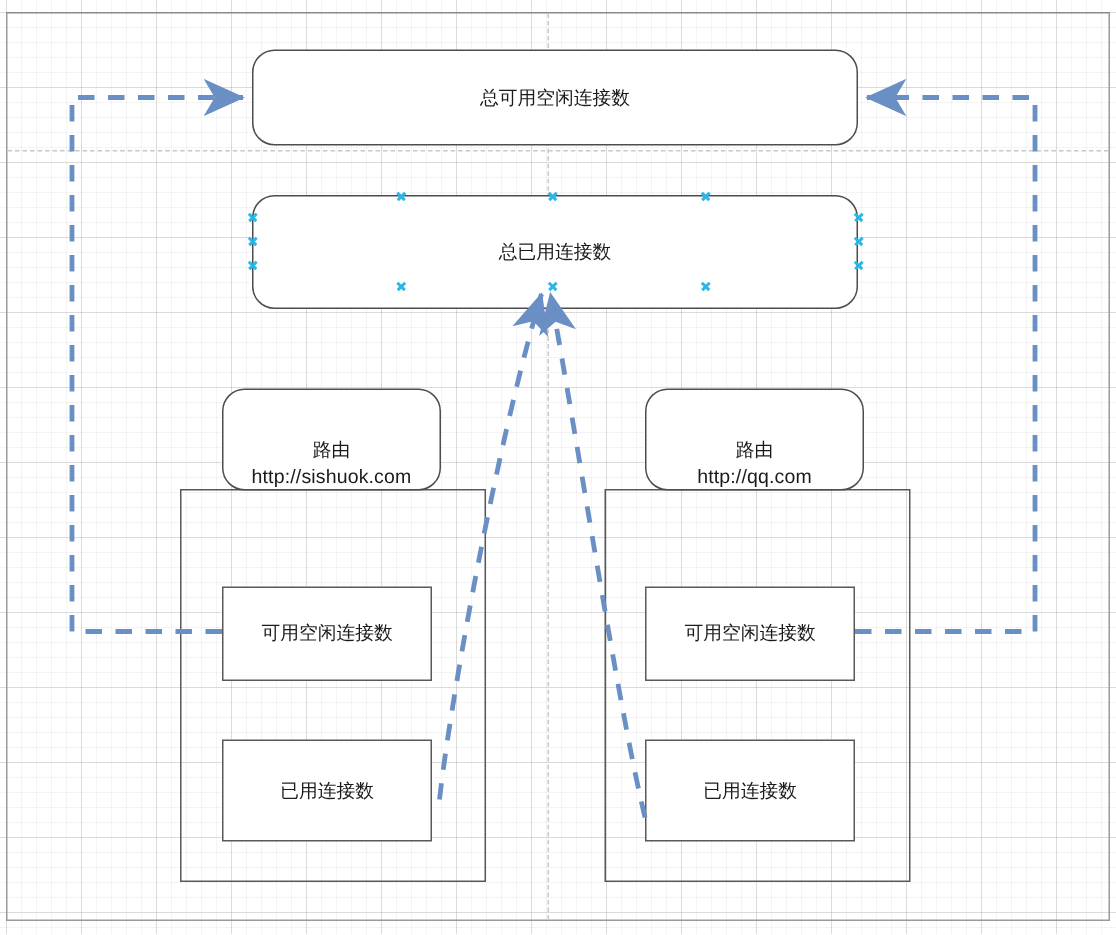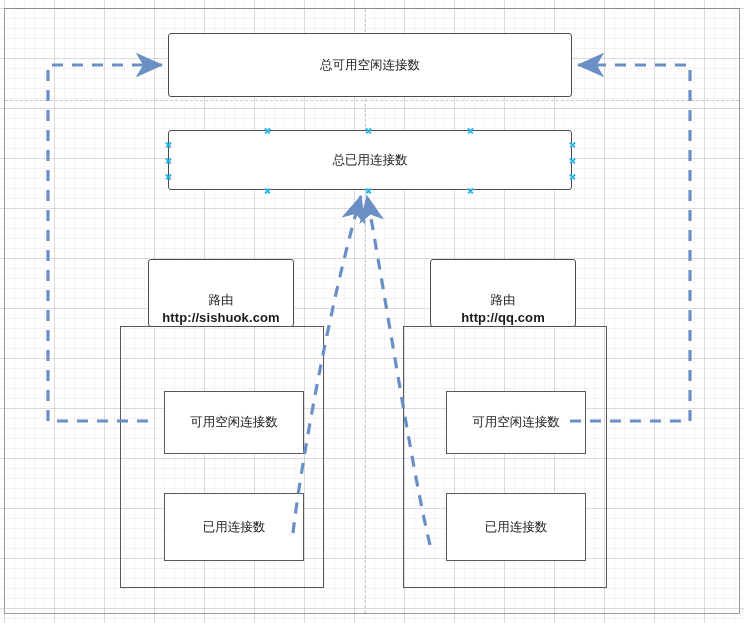--- a/index.html
+++ b/index.html
@@ -65,43 +65,41 @@
     flex-direction: column;
     align-items: center;
     justify-content: center;
     color: #1a1a1a;
     font-size: 12.5px;
     line-height: 17px;
     text-align: center;
     white-space: nowrap;
   }
   .rounded {
-    border-radius: 3px;
+    border-radius: 15px;
   }
   .container-shape {
     justify-content: flex-start;
     background: transparent;
     border: 1px solid #595959;
   }
   .inner-box {
     border: 1px solid #595959;
-    margin-left: 16px;
   }
   .route-box {
     border: 1px solid #4d4d4d;
     z-index: 3;
     justify-content: flex-end;
   }
   .shape-line {
     display: block;
   }
   .url-line {
     font-size: 13px;
     letter-spacing: 0.1px;
-    font-weight: bold;
   }
 
   
   .cp {
     position: absolute;
     width: 7px;
     height: 7px;
     margin-left: -3.5px;
     margin-top: -3.5px;
     z-index: 6;
@@ -166,21 +164,21 @@
 
     <g>
       <path d="M430,545 C412,470 386,300 367,196" fill="none" stroke="#6a8fc4" stroke-width="3.2" stroke-dasharray="11,9" marker-end="url(#arrow-u)"></path>
     </g>
   </svg>
 
   <div class="shape rounded" style="left:168px; top:33px; width:404px; height:64px;">
     <span class="shape-line">总可用空闲连接数</span>
   </div>
 
-  <div class="shape rounded" style="left:168px; top:130px; width:404px; height:60px;">
+  <div class="shape rounded" style="left:168px; top:130px; width:404px; height:76px;">
     <span class="shape-line">总已用连接数</span>
   </div>
 
   <div class="cp" style="left:168px; top:144px;"></div>
   <div class="cp" style="left:168px; top:160px;"></div>
   <div class="cp" style="left:168px; top:176px;"></div>
   <div class="cp" style="left:572px; top:144px;"></div>
   <div class="cp" style="left:572px; top:160px;"></div>
   <div class="cp" style="left:572px; top:176px;"></div>
   <div class="cp" style="left:267px; top:130px;"></div>

